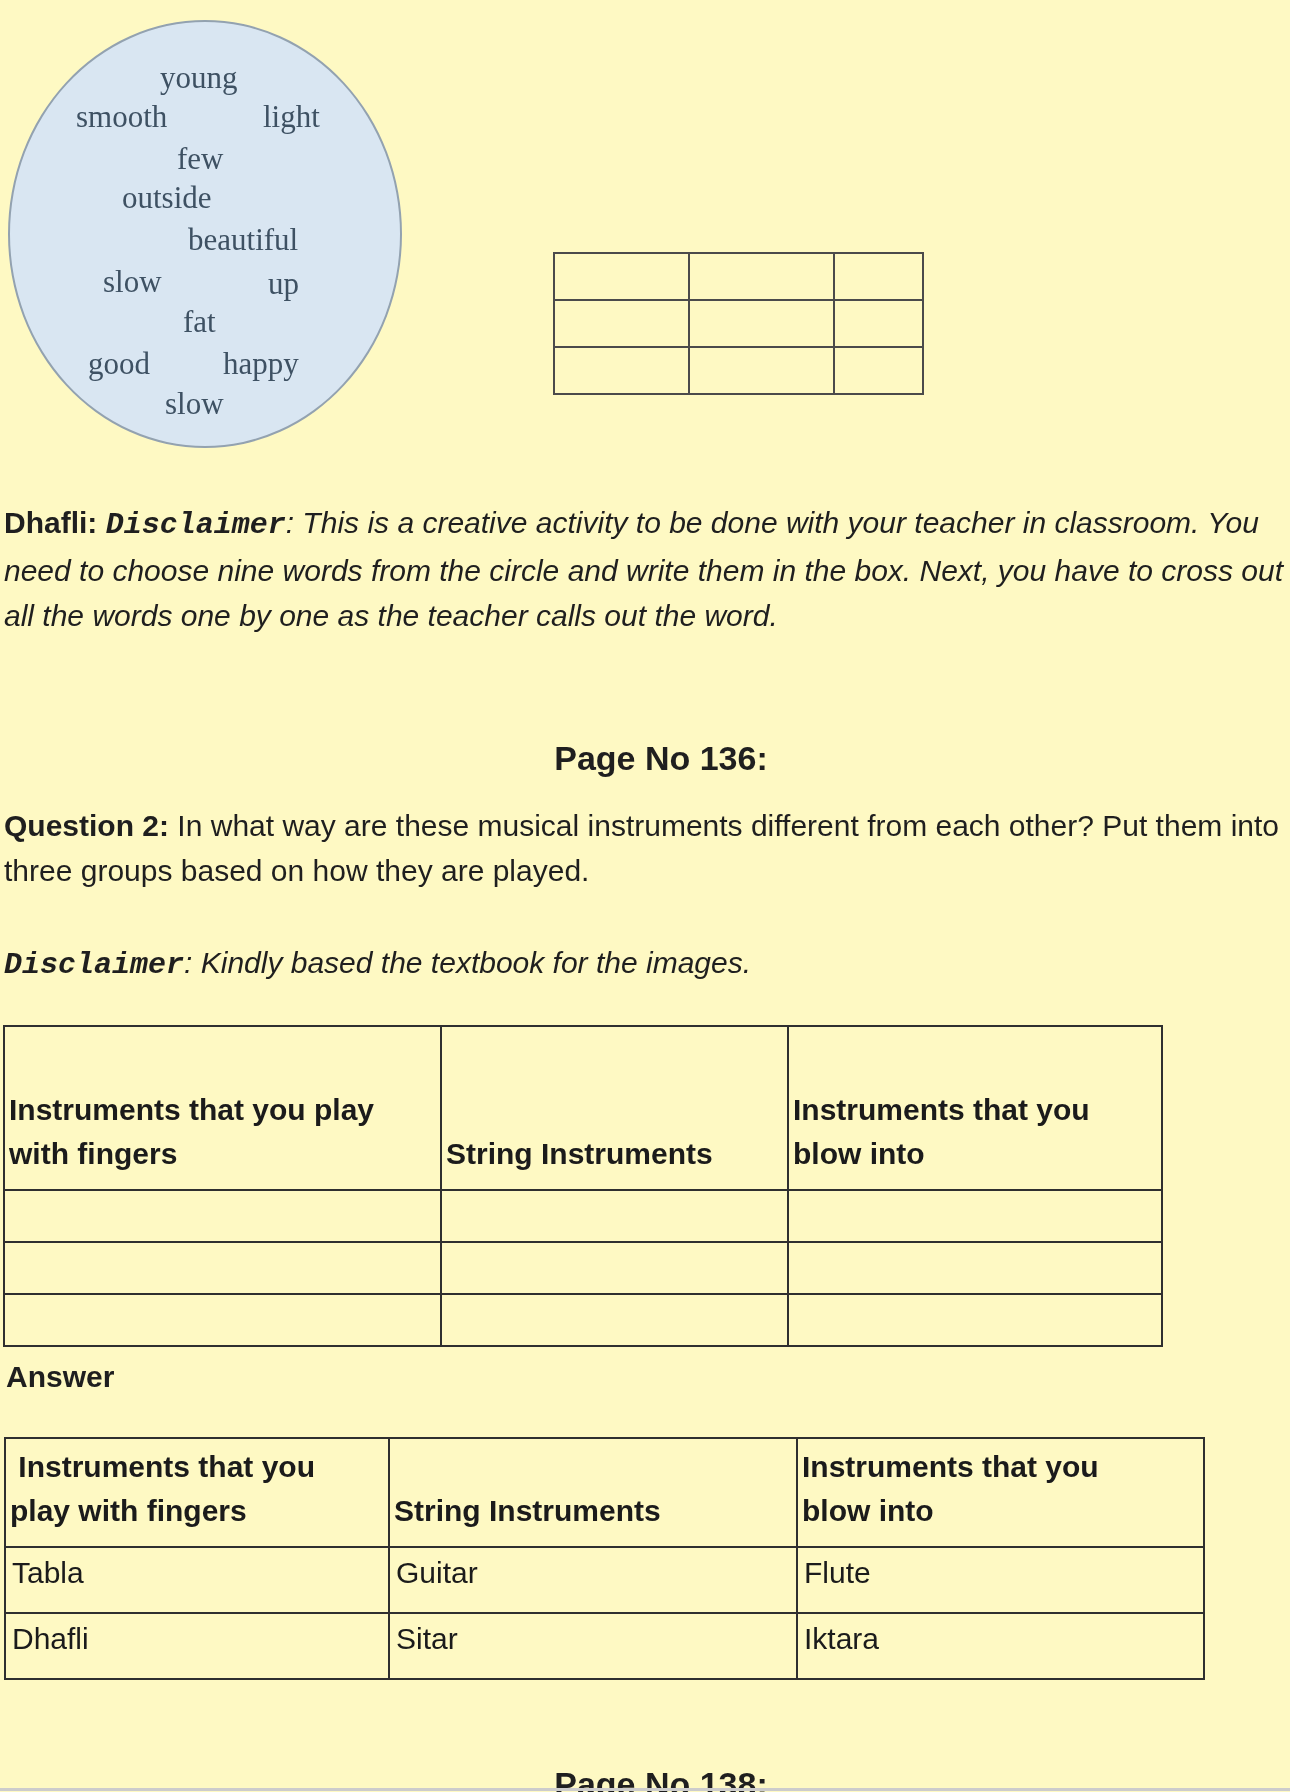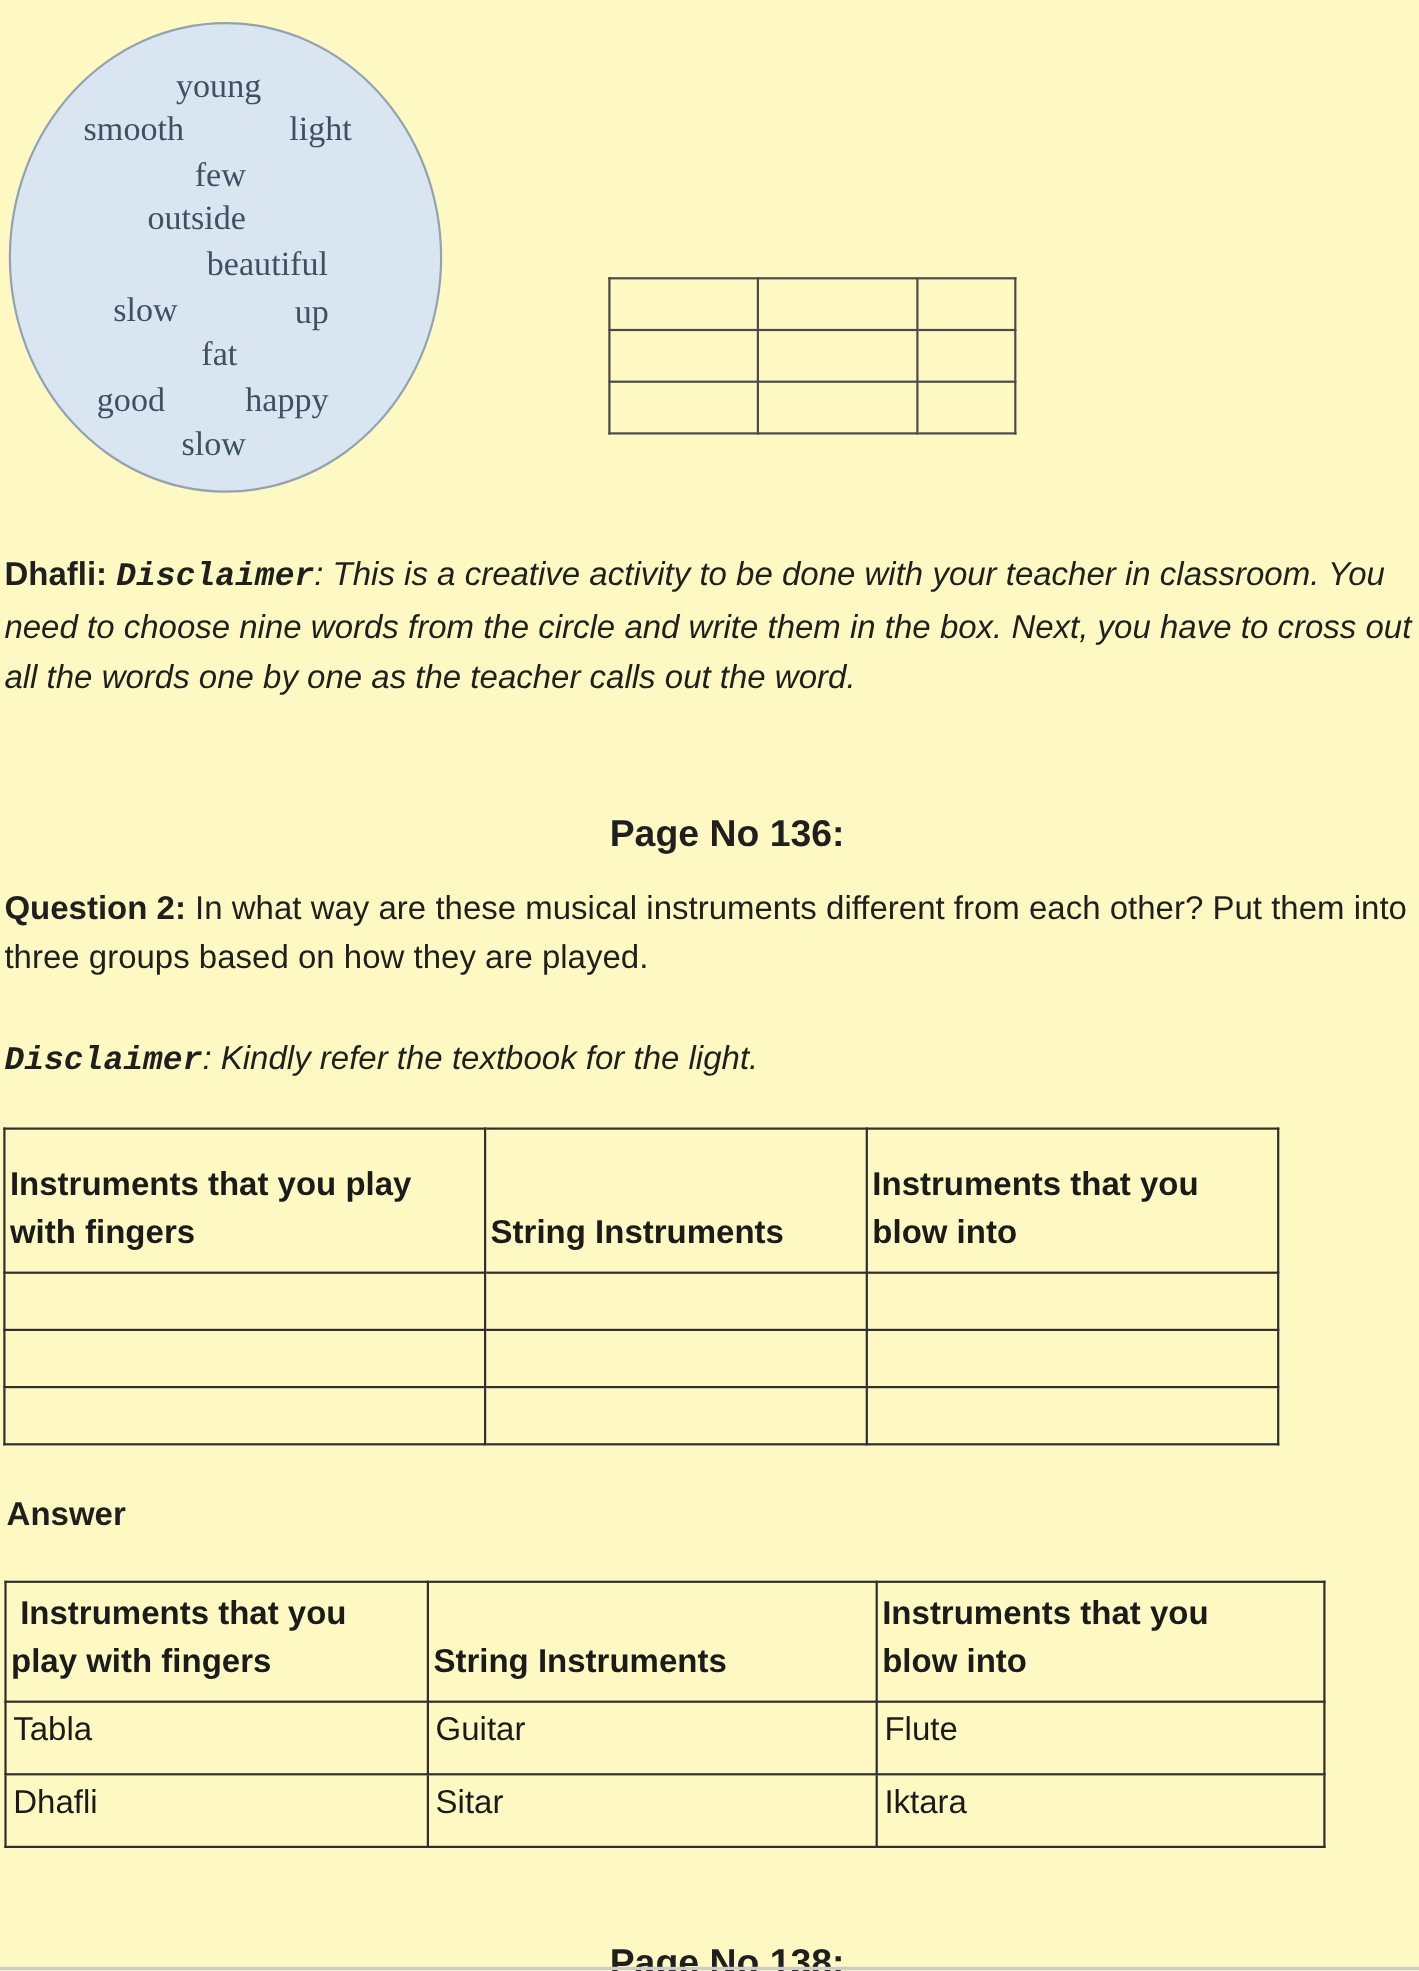--- a/index.html
+++ b/index.html
@@ -30,21 +30,21 @@
     font-family: "Liberation Serif", "DejaVu Serif", serif;
     font-size: 31px;
     line-height: 36px;
     color: #3e5163;
     white-space: nowrap;
   }
   .w0  { left: 150px; top: 38px;  }
   .w1  { left: 66px;  top: 77px;  }
   .w2  { left: 253px; top: 77px;  }
   .w3  { left: 167px; top: 119px; }
-  .w4  { left: 124px; top: 158px; font-family: Liberation Serif, serif; }
+  .w4  { left: 112px; top: 158px; font-family: Liberation Serif, serif; }
   .w5  { left: 178px; top: 200px; }
   .w6  { left: 93px;  top: 242px; }
   .w7  { left: 258px; top: 244px; }
   .w8  { left: 173px; top: 282px; }
   .w9  { left: 78px;  top: 324px; }
   .w10 { left: 213px; top: 324px; }
   .w11 { left: 155px; top: 364px; }
 
   
   .mini-table {
@@ -120,21 +120,21 @@
     padding: 6px 6px 13px 4px;
   }
   .doc-table td {
     vertical-align: top;
     line-height: 40px;
     padding: 5px 6px;
     border-radius: 32px;
   }
 
   .table-empty { left: 3px; top: 1025px; }
-  .table-empty th { height: 131px; }
+  .table-empty th { height: 164px; }
   .table-empty .empty-row td { height: 52px; }
   .te-c1 { width: 437px; }
   .te-c2 { width: 347px; }
   .te-c3 { width: 374px; }
 
   .table-answer { left: 4px; top: 1437px; }
   .table-answer th { height: 96px; }
   .table-answer td { height: 66px; }
   .ta-c1 { width: 384px; }
   .ta-c2 { width: 408px; }
@@ -191,21 +191,21 @@
     </tr>
   </tbody>
     </table>
 
   <p class="para answer-para"><strong>Dhafli:</strong> <strong class="it">Disclaimer</strong><span class="em-text">: This is a creative activity to be done with your teacher in classroom. You need to choose nine words from the circle and write them in the box. Next, you have to cross out all the words one by one as the teacher calls out the word.</span></p>
 
   <h2 class="page-heading h136">Page No 136:</h2>
 
   <p class="para question-para"><strong>Question 2:</strong> <span>In what way are these musical instruments different from each other? Put them into three groups based on how they are played.</span></p>
 
-  <p class="para disclaimer-para"><strong class="it">Disclaimer</strong><span class="em-text">: Kindly refer the textbook for the light.</span></p>
+  <p class="para disclaimer-para"><strong class="it">Disclaimer</strong><span class="em-text">: Kindly based the textbook for the images.</span></p>
 
   <table class="doc-table table-empty">
     <colgroup>
         <col class="te-c1">
         <col class="te-c2">
         <col class="te-c3">
       </colgroup>
     <tbody>
         <tr>
       <th>Instruments that you play

